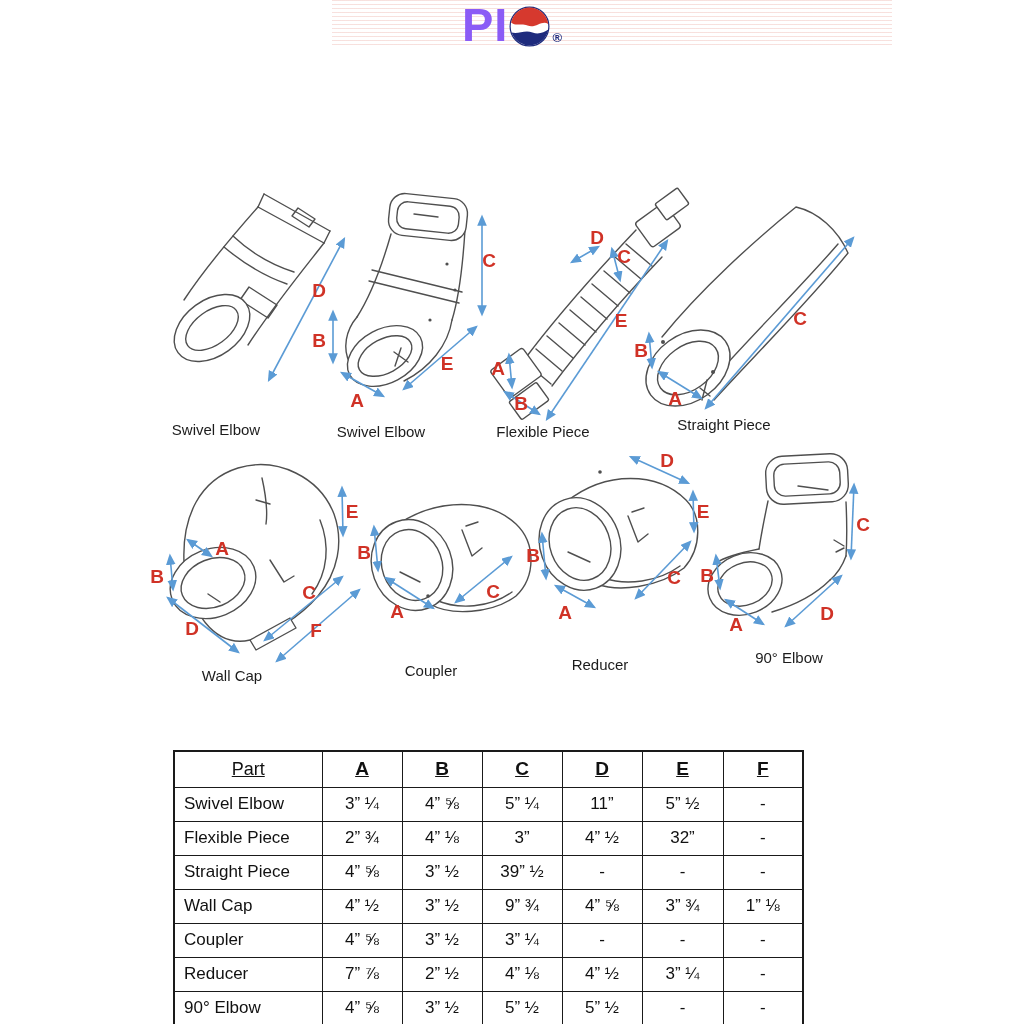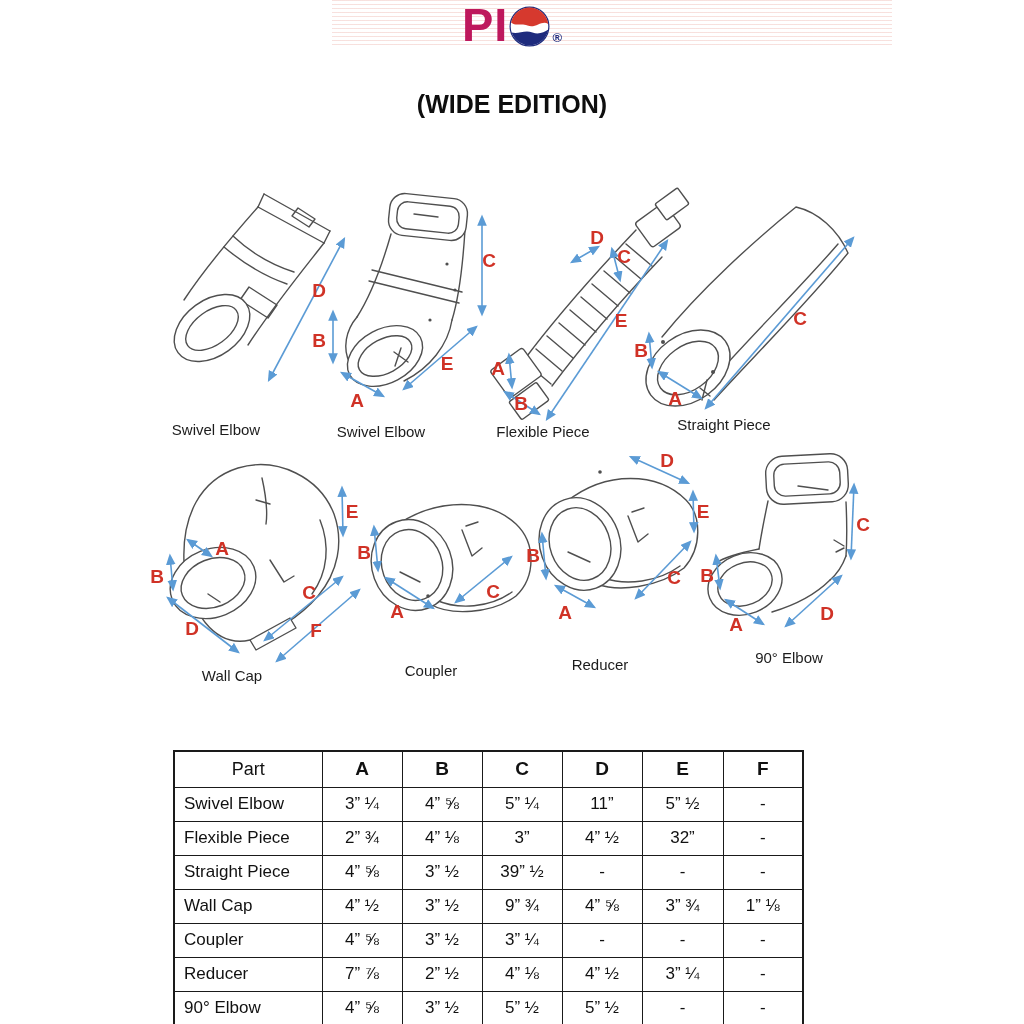--- a/index.html
+++ b/index.html
@@ -2,42 +2,42 @@
 <html><head>
 <meta charset="utf-8">
 <style>
   html,body{margin:0;padding:0;background:#fff;}
   .page{position:relative;width:1024px;height:1024px;background:#ffffff;overflow:hidden;
         font-family:"Liberation Sans","DejaVu Sans",sans-serif;}
   .logo-stripes{position:absolute;left:332px;top:0;width:560px;height:47px;
         background:repeating-linear-gradient(to bottom, rgba(226,136,124,.26) 0 1px, rgba(255,255,255,0) 1px 4px);}
   .logo{position:absolute;top:1px;left:0;width:100%;text-align:center;z-index:2;}
   .logo-inner{display:inline-flex;align-items:center;}
-  .logo-txt{font-size:47px;font-weight:bold;color:#be185d;letter-spacing:1px;line-height:48px;}
+  .logo-txt{font-size:47px;font-weight:bold;color:#8b5cf6;letter-spacing:1px;line-height:48px;}
   .logo-globe{width:41px;height:41px;margin:2px 1px 0 1px;}
   .logo-reg{font-size:13px;font-weight:bold;color:#1e2b7d;align-self:flex-end;margin:0 0 4px 1px;}
   .title1{position:absolute;top:59px;left:0;width:100%;text-align:center;
         font-size:25px;font-weight:bold;color:#0e0e0e;}
   .title2{position:absolute;top:90px;left:0;width:100%;text-align:center;
         font-size:25px;font-weight:bold;color:#0e0e0e;}
   .figsvg{position:absolute;left:0;top:0;width:1024px;height:1024px;}
   .sk{fill:none;stroke:#4f4f4f;stroke-width:1.4;stroke-linecap:round;stroke-linejoin:round;}
   .skf{fill:#ffffff;stroke:#4f4f4f;stroke-width:1.4;stroke-linejoin:round;}
   .dim{fill:none;stroke:#5b9bd5;stroke-width:1.6;marker-start:url(#ah);marker-end:url(#ah);}
   .dot{fill:#4f4f4f;stroke:none;}
   .dim-letter{position:absolute;transform:translate(-50%,-50%);font-size:19px;font-weight:bold;
         color:#d03226;z-index:3;}
   .caption{position:absolute;transform:translateX(-50%);font-size:15px;color:#1c1c1c;
         white-space:nowrap;z-index:3;}
   .spec-table{position:absolute;left:173px;top:750px;width:631px;border-collapse:collapse;
         table-layout:fixed;color:#111;background:#fff;border:2px solid #1a1a1a;z-index:3;}
   .spec-table th,.spec-table td{border:1px solid #1a1a1a;text-align:center;padding:0;
         font-size:17px;font-weight:normal;overflow:hidden;}
   .spec-table tr{height:34px;}
-  .spec-table tr.hdr{height:36px;}
+  .spec-table tr.hdr{height:36px;text-decoration:underline;}
   .spec-table th.dim-h{font-weight:bold;font-size:19px;}
   .spec-table th.part-h{font-size:18px;}
   .spec-table td.part-name{text-align:left;padding-left:9px;}
 </style>
 </head>
 <body>
 
 <div class="page">
 
   <div class="logo-stripes"></div>
@@ -47,21 +47,20 @@
       <span class="logo-txt">PI</span>
       <svg class="logo-globe" viewBox="0 0 41 41">
         <circle cx="20.5" cy="20.5" r="19.4" fill="#ffffff" stroke="#1e2b7d" stroke-width="1.2"></circle>
         <path d="M20.5,1.5 A19,19 0 0 1 39.2,18 C33,13.5 26.5,23 18.5,19.5 C12.5,16.8 6.5,20.5 2.1,16.5 A19,19 0 0 1 20.5,1.5 Z" fill="#d6392e"></path>
         <path d="M39.3,23.5 A19,19 0 0 1 2.6,26.5 C9.5,28.5 15.5,23.5 23.5,26.5 C29.5,28.8 35,26.5 39.3,23.5 Z" fill="#1e2b7d"></path>
       </svg>
       <span class="logo-reg">®</span>
     </span>
   </div>
 
-  <div class="title2">(WIDE EDITION)</div>
 
   <svg class="figsvg" viewBox="0 0 1024 1024">
     <defs>
       <marker id="ah" markerWidth="8" markerHeight="8" refX="5.5" refY="3" orient="auto-start-reverse">
         <path d="M0,0 L7,3 L0,6 Z" fill="#5b9bd5"></path>
       </marker>
     </defs>
 
     <g>
       <path class="sk" d="M264,194 L330,231"></path>

